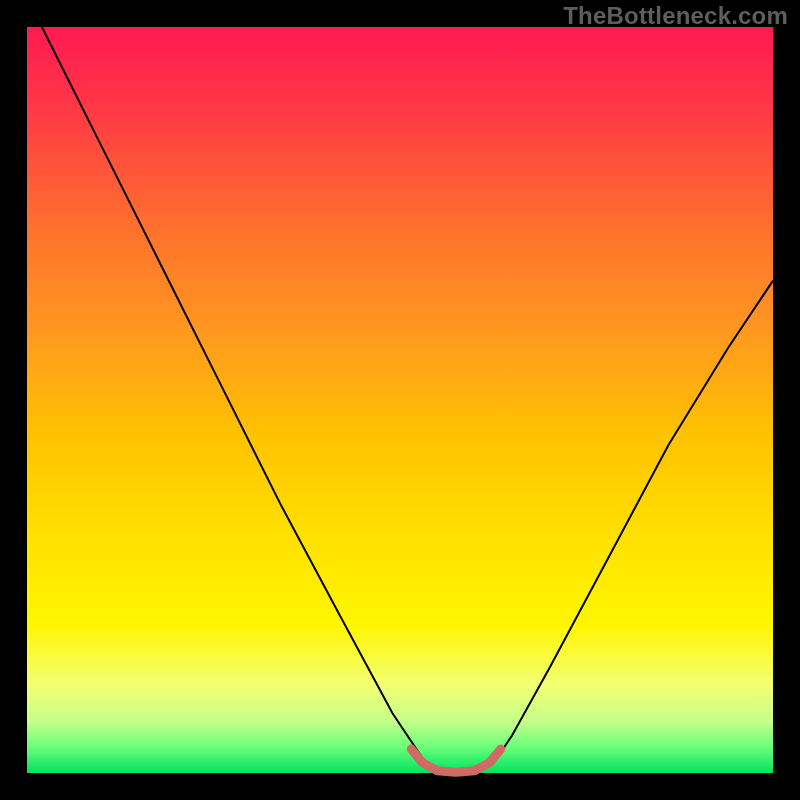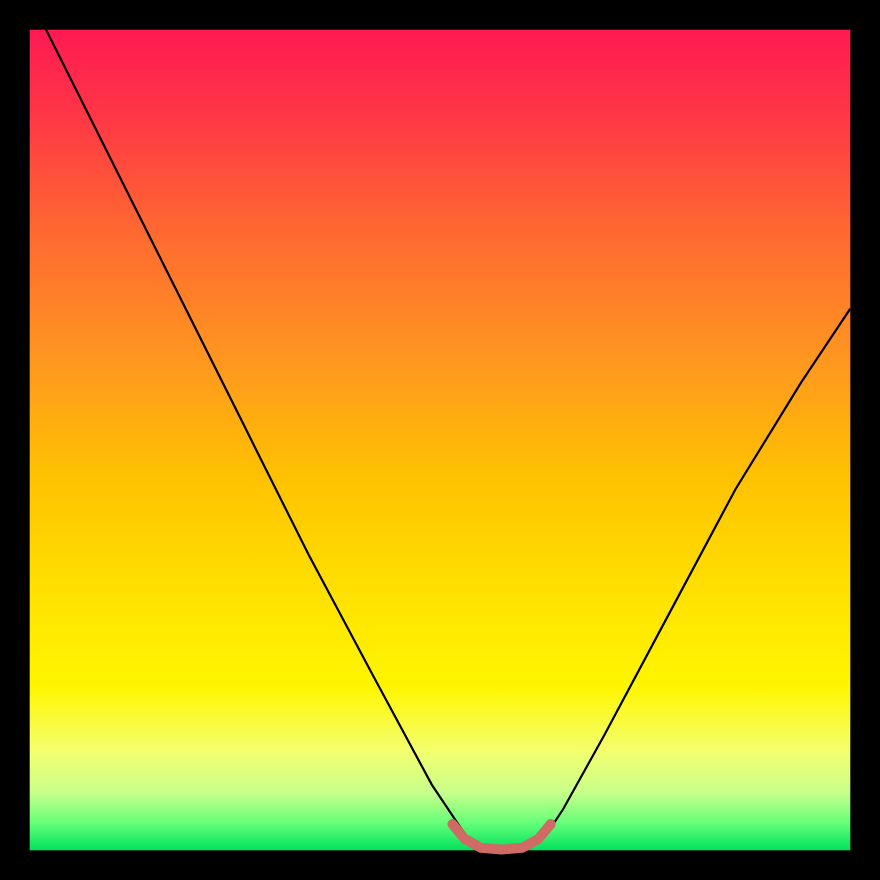--- a/index.html
+++ b/index.html
@@ -53,13 +53,14 @@
           <stop offset="93.0%" stop-color="#c7ff8a"></stop>
           <stop offset="96.5%" stop-color="#6bff7a"></stop>
           <stop offset="100.0%" stop-color="#00e25e"></stop>
         </linearGradient>
     </defs>
     <rect id="plot-bg" fill="url(#bg-grad)" x="27" y="27" width="746" height="746"></rect>
     <path id="curve" fill="none" d="M41.9 27.0 L101.6 146.4 L161.3 265.7 L221.0 385.1 L280.6 504.4 L340.3 616.3 L392.5 713.3 L422.4 758.1 L437.3 773.0 L474.6 773.0 L497.0 758.1 L511.9 735.7 L549.2 668.6 L608.9 556.7 L668.6 444.8 L728.2 347.8 L773.0 280.6" stroke="#000000" stroke-width="2"></path>
     <path id="sweet" fill="none" d="M411.2 749.1 L422.4 762.6 L437.3 770.8 L455.9 772.3 L474.6 770.8 L489.5 762.6 L500.7 749.1" stroke="#cf6a65" stroke-width="9" stroke-linecap="round" stroke-linejoin="round"></path>
   </svg>
 
+  <div class="watermark">TheBottleneck.com</div>
 </div>
 
 </body></html>

